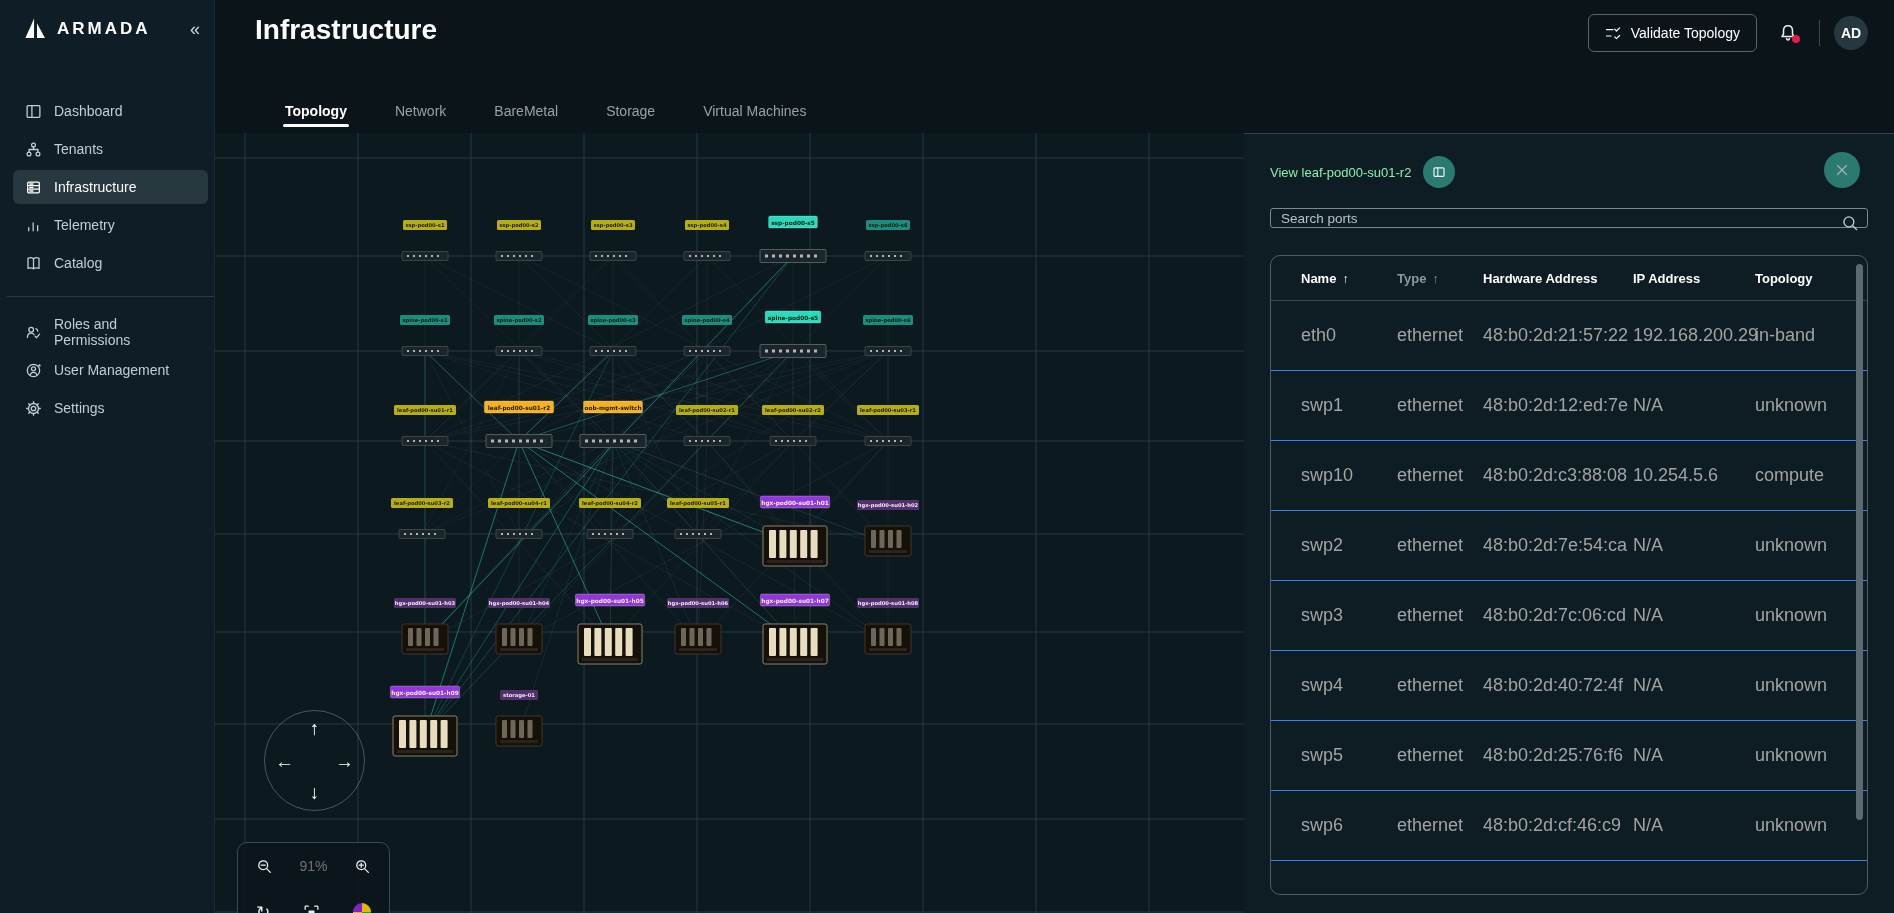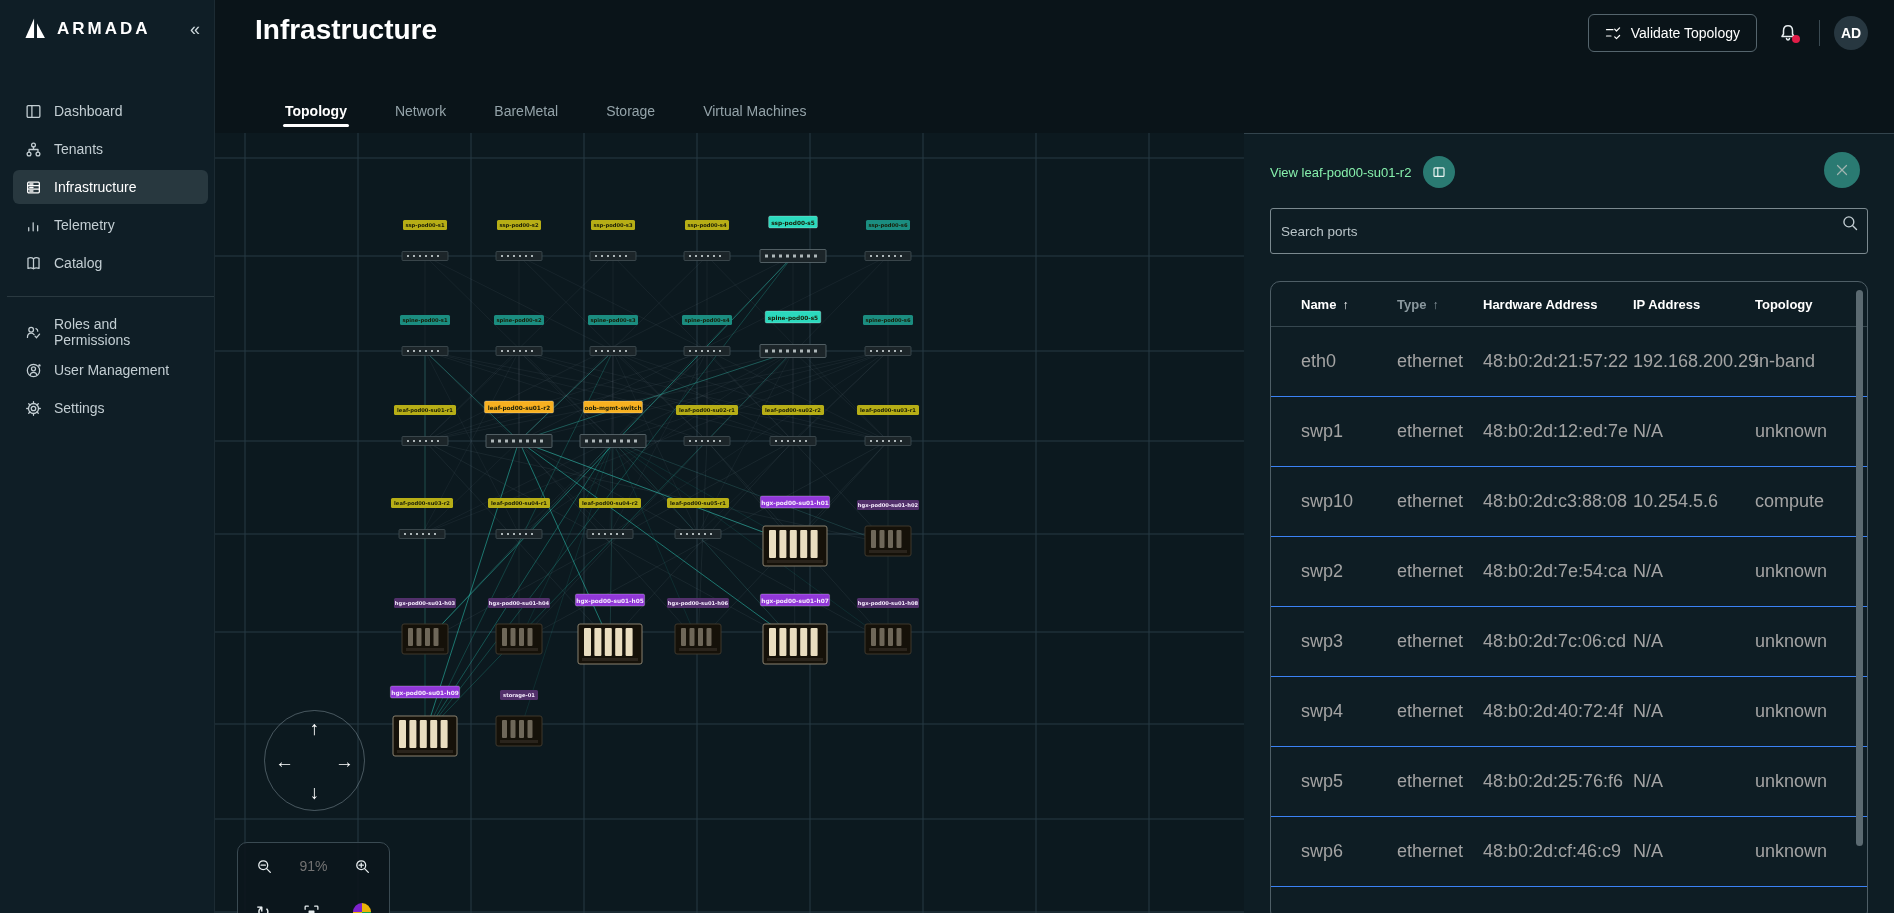--- a/index.html
+++ b/index.html
@@ -87,21 +87,21 @@
     background:#2a7a72; border:none; display:flex; align-items:center; justify-content:center;
     cursor:pointer; }
   .drawer-close .icn { width:16px; height:16px; color:#9fb3b0; }
   .drawer-tabs { display:flex; gap:40px; margin:24px 0 0 26px; border-bottom:1px solid #22333c;
     padding-right:26px; width:calc(100% - 26px); }
   .d-tab { font-size:14px; color:#93a2a8; padding:6px 2px 12px 2px; position:relative; cursor:pointer; }
   .d-tab.active { color:#fff; font-weight:700; }
   .d-tab.active::after { content:""; position:absolute; left:-4px; right:-20px; bottom:-1px;
     height:2.5px; background:#fff; }
   .search-wrap { position:relative; margin:20px 26px 0 26px; }
-  .search-input { width:100%; height:46px; background:transparent; border:1px solid #7b898f;
+  .search-input { width:100%; height:20px; background:transparent; border:1px solid #7b898f;
     border-radius:3px; color:#e8eef0; font-size:13.5px; padding:0 34px 0 10px;
     font-family:"Liberation Sans", sans-serif; }
   .search-input::placeholder { color:#b9c4c8; }
   .search-icn { position:absolute; right:9px; top:6px; width:18px; height:18px; color:#c3ced3;
     cursor:pointer; }
 
   .ports-table { margin:27px 26px 0 26px; width:598px; height:640px; border:1px solid #4e5e66;
     border-radius:10px; position:relative; overflow:hidden; }
   .pt-header { display:grid; grid-template-columns:96px 86px 150px 122px 1fr; align-items:center;
     height:45px; padding-left:30px; border-bottom:1px solid #36474f; font-size:13px; font-weight:700;

